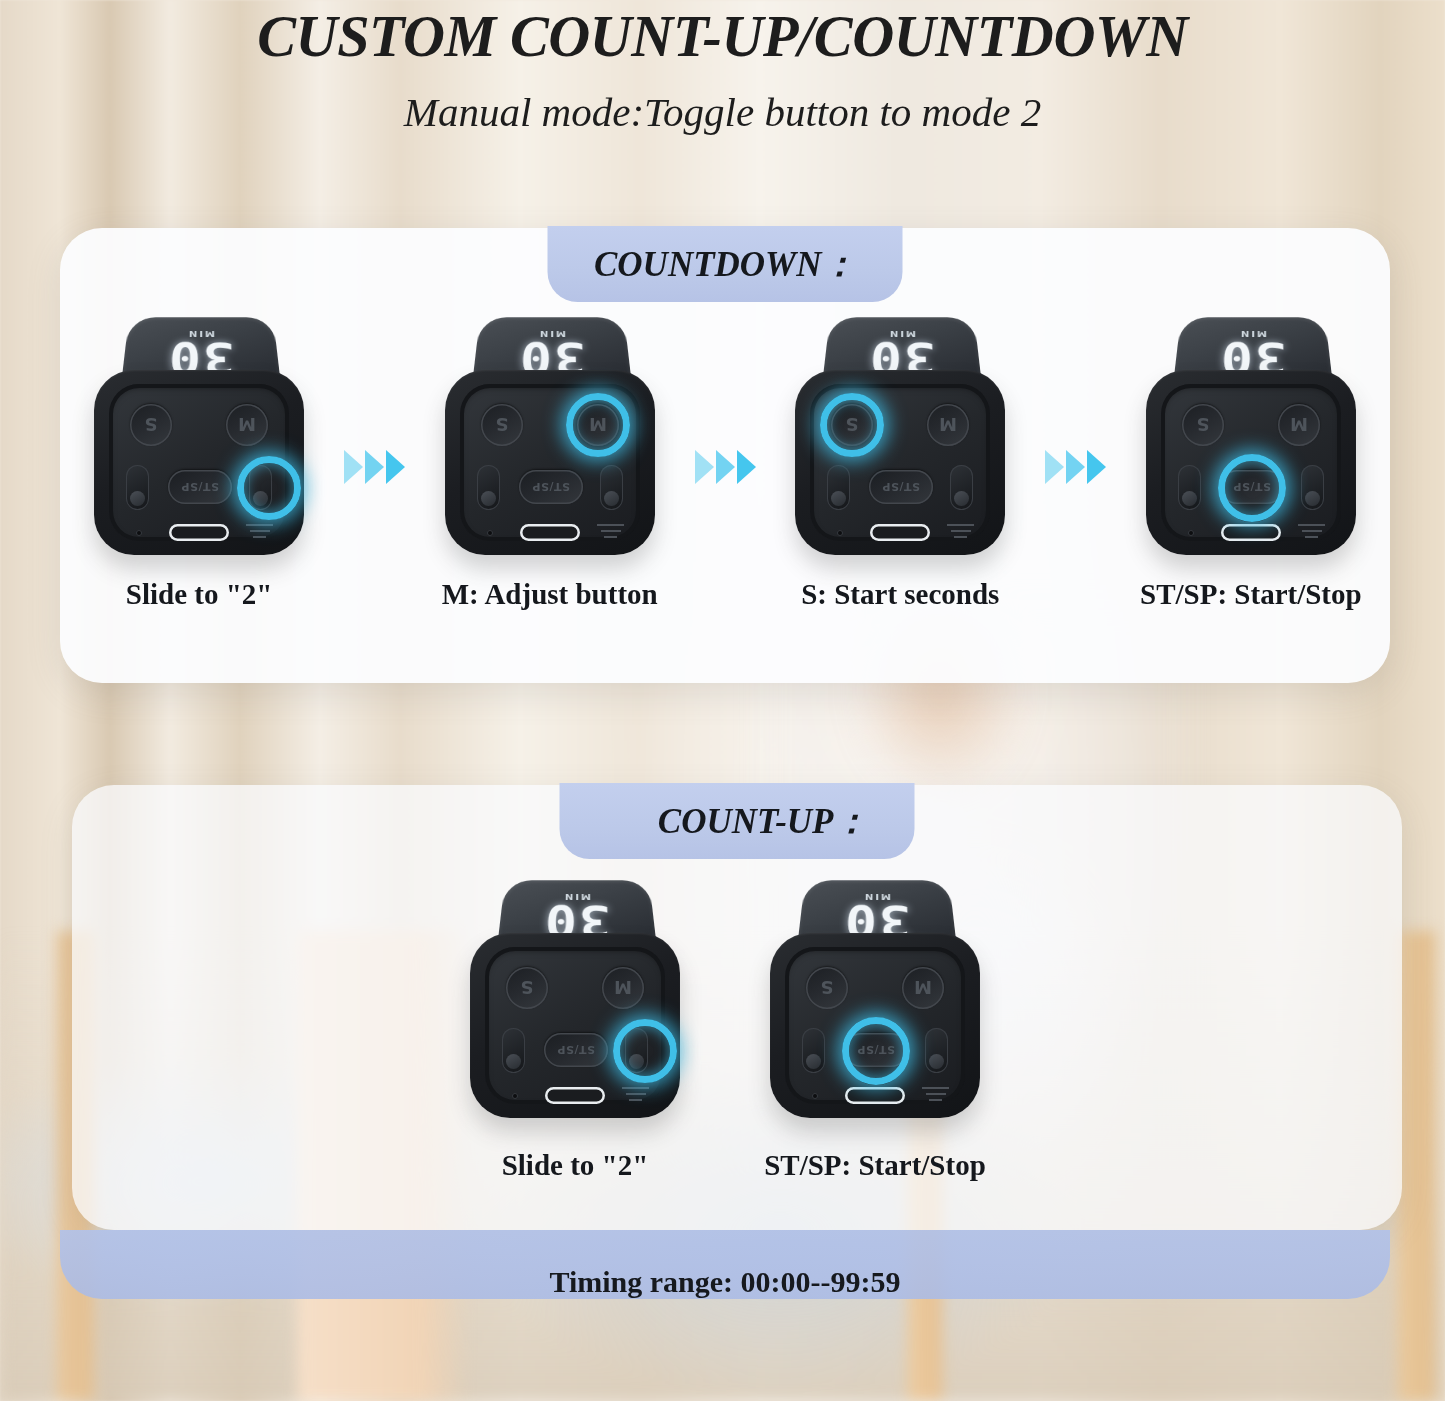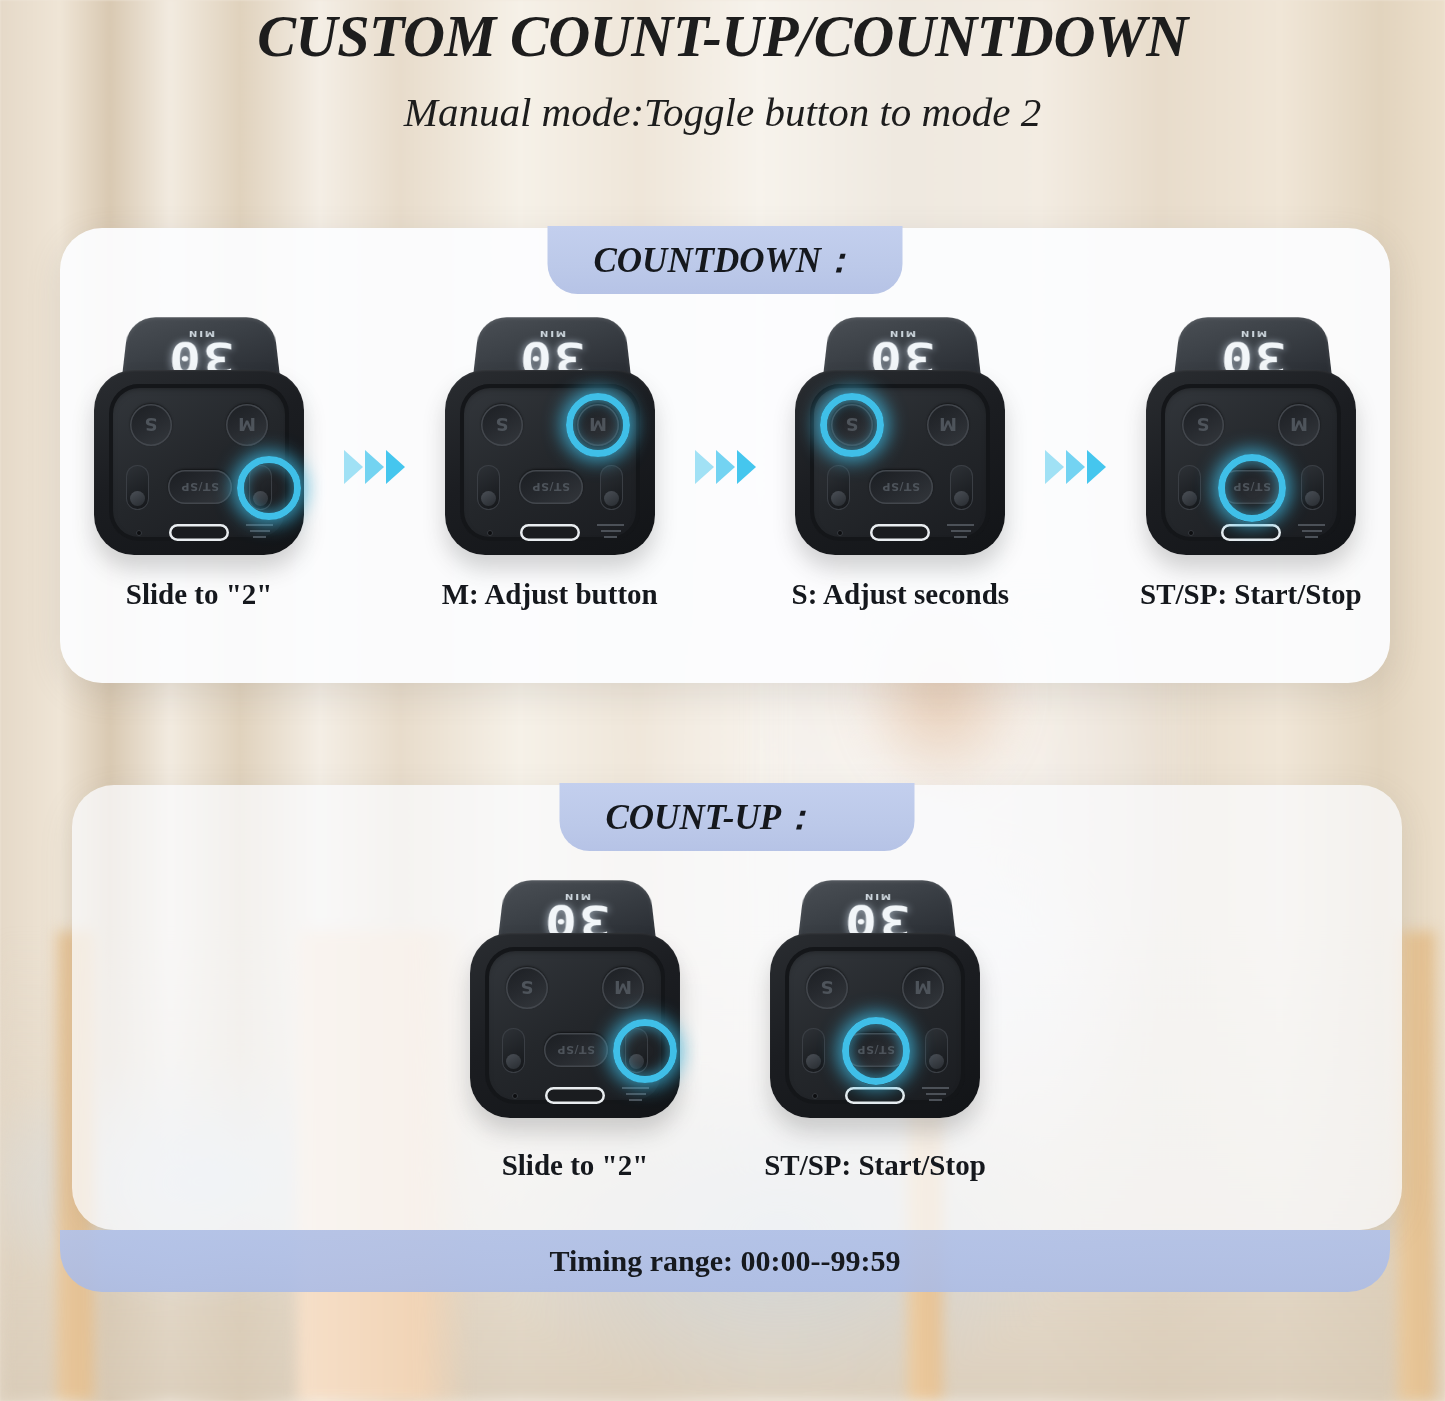--- a/index.html
+++ b/index.html
@@ -96,26 +96,26 @@
     box-shadow: 0 10px 34px rgba(110,105,100,.13);
   }
 
   
   .pill {
     position: absolute;
     top: -2px;
     left: 50%;
     transform: translateX(-50%);
     min-width: 355px;
-    height: 68px;
+    height: 76px;
     border-radius: 0 0 30px 30px;
     background: linear-gradient(180deg, #c3cfee 0%, #bcc9e9 60%, #b6c3e6 100%);
     display: flex;
     align-items: center;
-    justify-content: flex-start;
+    justify-content: flex-end;
     padding: 14px 46px;
   }
   .pill-text {
     font-size: 35px;
     font-weight: 700;
     font-style: italic;
     color: #15181d;
     white-space: nowrap;
   }
 
@@ -308,25 +308,25 @@
     border-left: 19px solid #45c6ee;
   }
   .chev:nth-child(1) { opacity: .5; }
   .chev:nth-child(2) { opacity: .75; }
   .chev:nth-child(3) { opacity: 1; }
 
   
   .range-bar {
     position: absolute;
     left: 60px; top: 1230px;
-    width: 1330px; height: 62px;
+    width: 1330px; height: 69px;
     border-radius: 0 0 42px 42px;
     background: linear-gradient(180deg, rgba(178,194,233,.92) 0%, rgba(170,187,230,.88) 100%);
     display: flex;
-    align-items: center;
+    align-items: flex-end;
     justify-content: center;
   }
   .range-text {
     font-size: 30px;
     font-weight: 700;
     color: #16191e;
     white-space: nowrap;
   }
 </style>
 </head>
@@ -418,21 +418,21 @@
           <div class="toggle toggle-l"></div>
           <div class="toggle toggle-r"></div>
           <div class="btn-stsp">ST/SP</div>
           <div class="pinhole"></div>
           <div class="usb"></div>
           <div class="grille"></div>
           <div class="glow glow-s"></div>
         </div>
       </div>
     </div>
-    <div class="caption">S: Adjust seconds</div>
+    <div class="caption">S: Start seconds</div>
   </div>
 
   <div class="arrows">
     <span class="chev"></span>
     <span class="chev"></span>
     <span class="chev"></span>
   </div>
 
   <div class="step">
     <div class="device">

